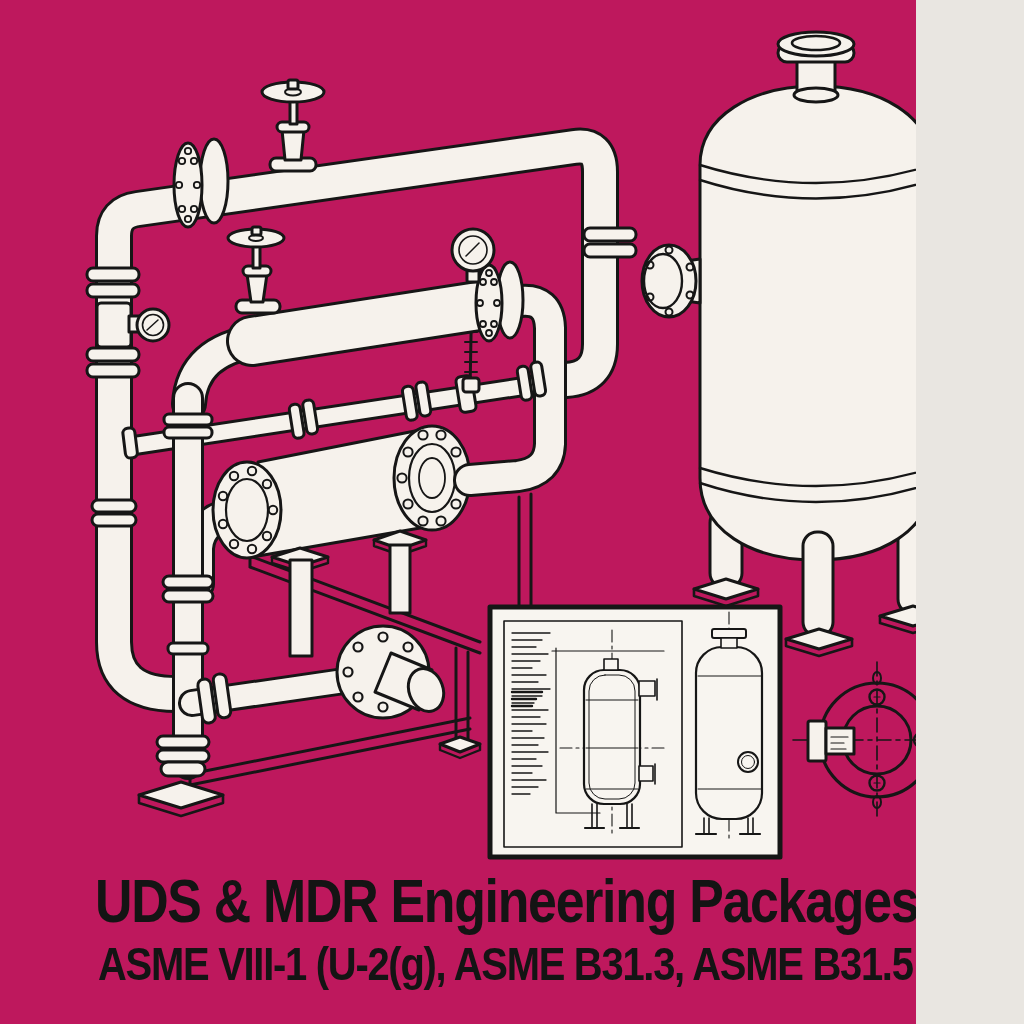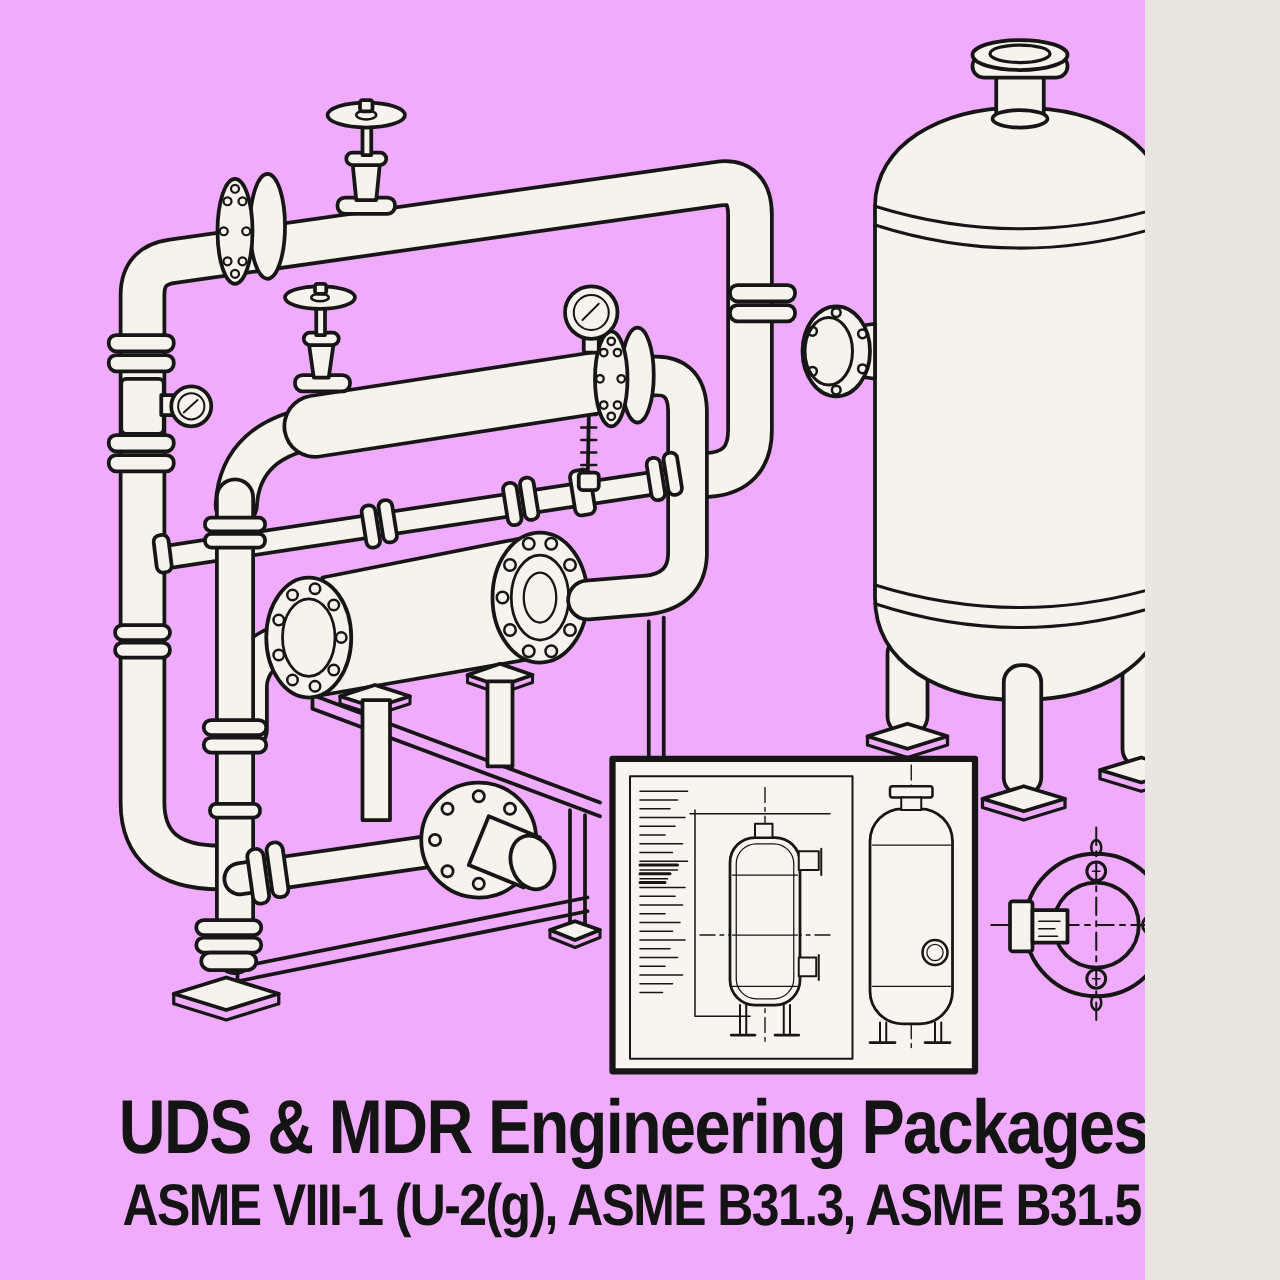--- a/index.html
+++ b/index.html
@@ -1,16 +1,16 @@
 <!DOCTYPE html>
 <html><head>
 <meta charset="utf-8">
 <style>
   html,body{margin:0;padding:0;background:#e9e6e1;}
-  .canvas{position:relative;width:916px;height:1024px;background:#f0abfc;overflow:hidden;
+  .canvas{position:relative;width:916px;height:1024px;background:#be185d;overflow:hidden;
           font-family:"Liberation Sans",sans-serif;text-decoration:underline;}
   .canvas svg{position:absolute;left:0;top:0;}
   
   .o{stroke:#161616;fill:none;stroke-linecap:round;stroke-linejoin:round;}
   .b{stroke:#F6F2EC;fill:none;stroke-linecap:round;stroke-linejoin:round;}
   .f{fill:#F6F2EC;stroke:#161616;stroke-width:3;stroke-linejoin:round;}
   .fw{fill:#F8F5F0;stroke:#161616;stroke-linejoin:round;}
   .n{fill:none;stroke:#161616;stroke-linecap:round;stroke-linejoin:round;}
   .dash{stroke-dasharray:14 5 4 5;}
   .caption{position:absolute;color:#141414;white-space:nowrap;transform-origin:left top;}

